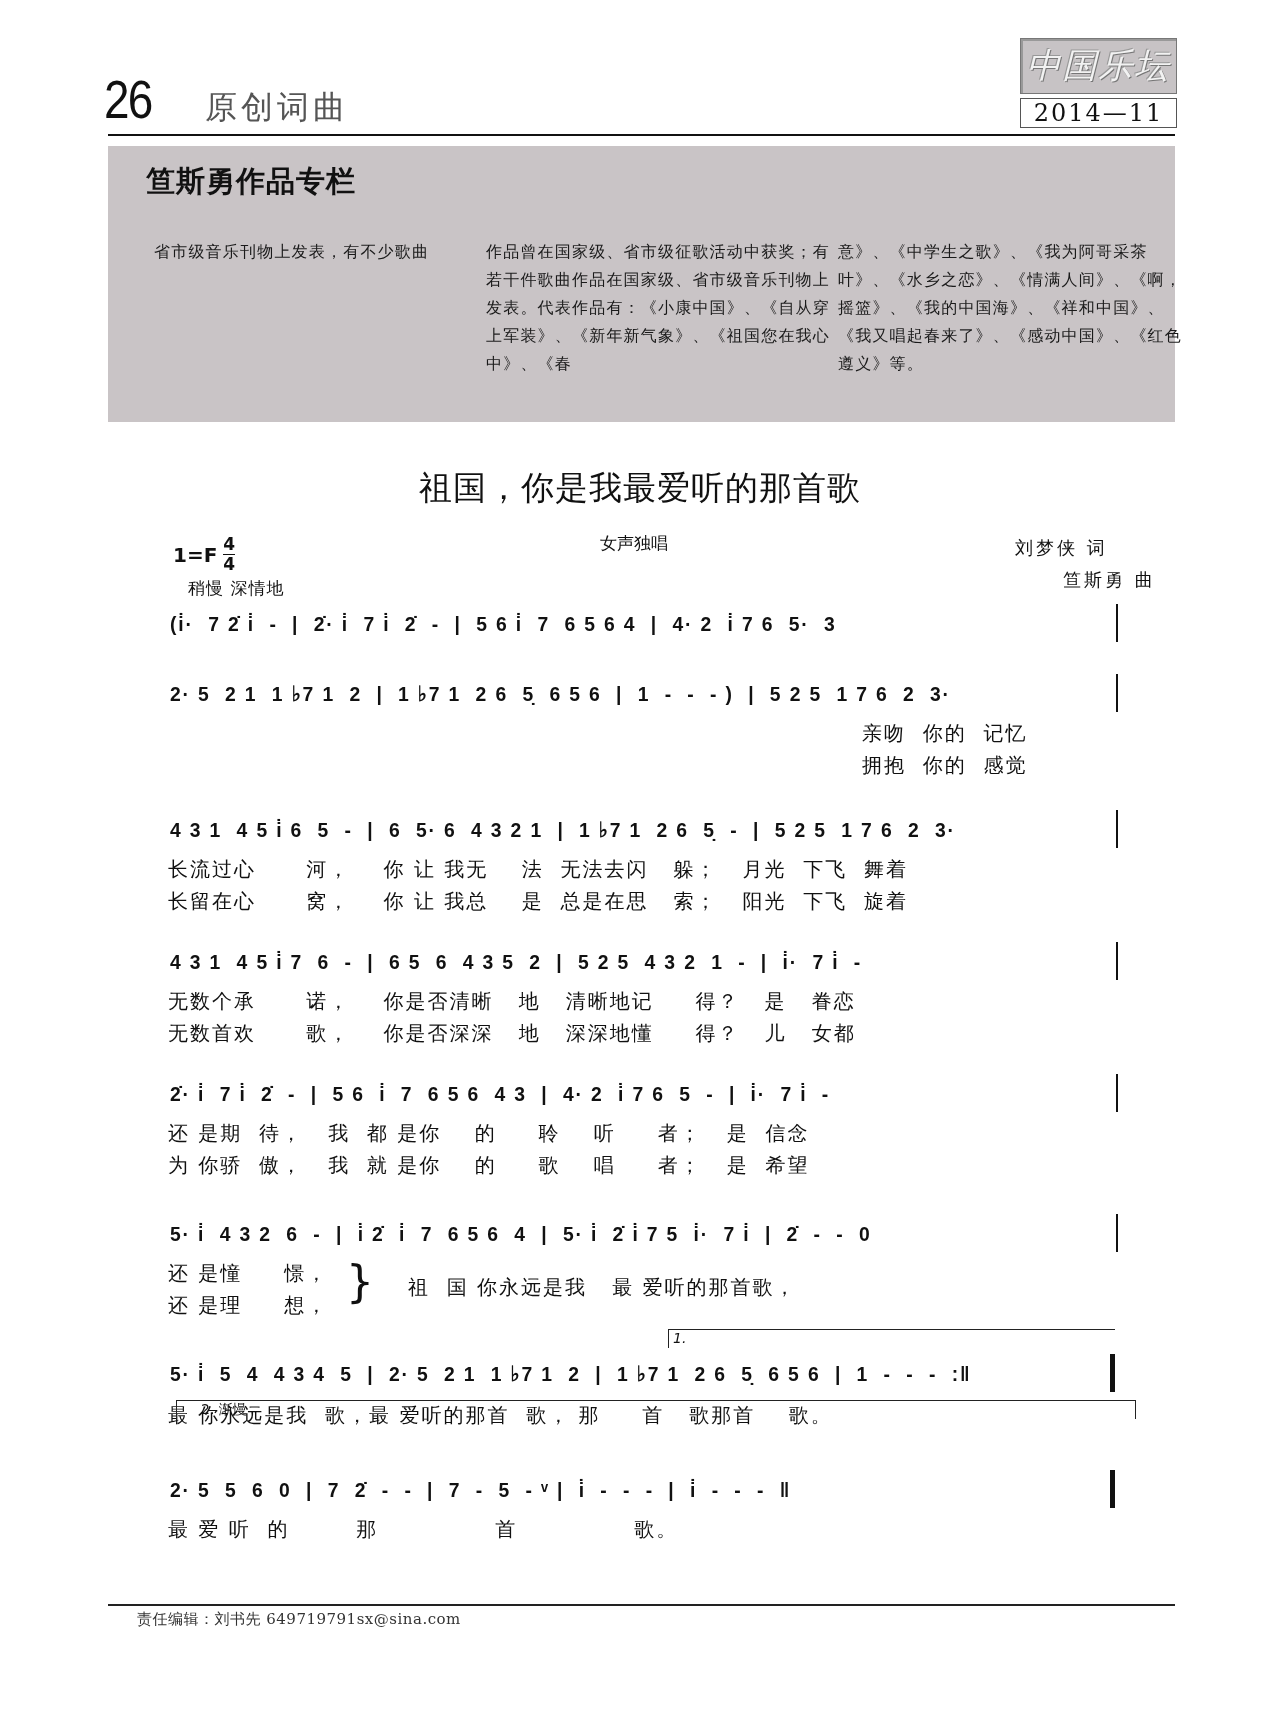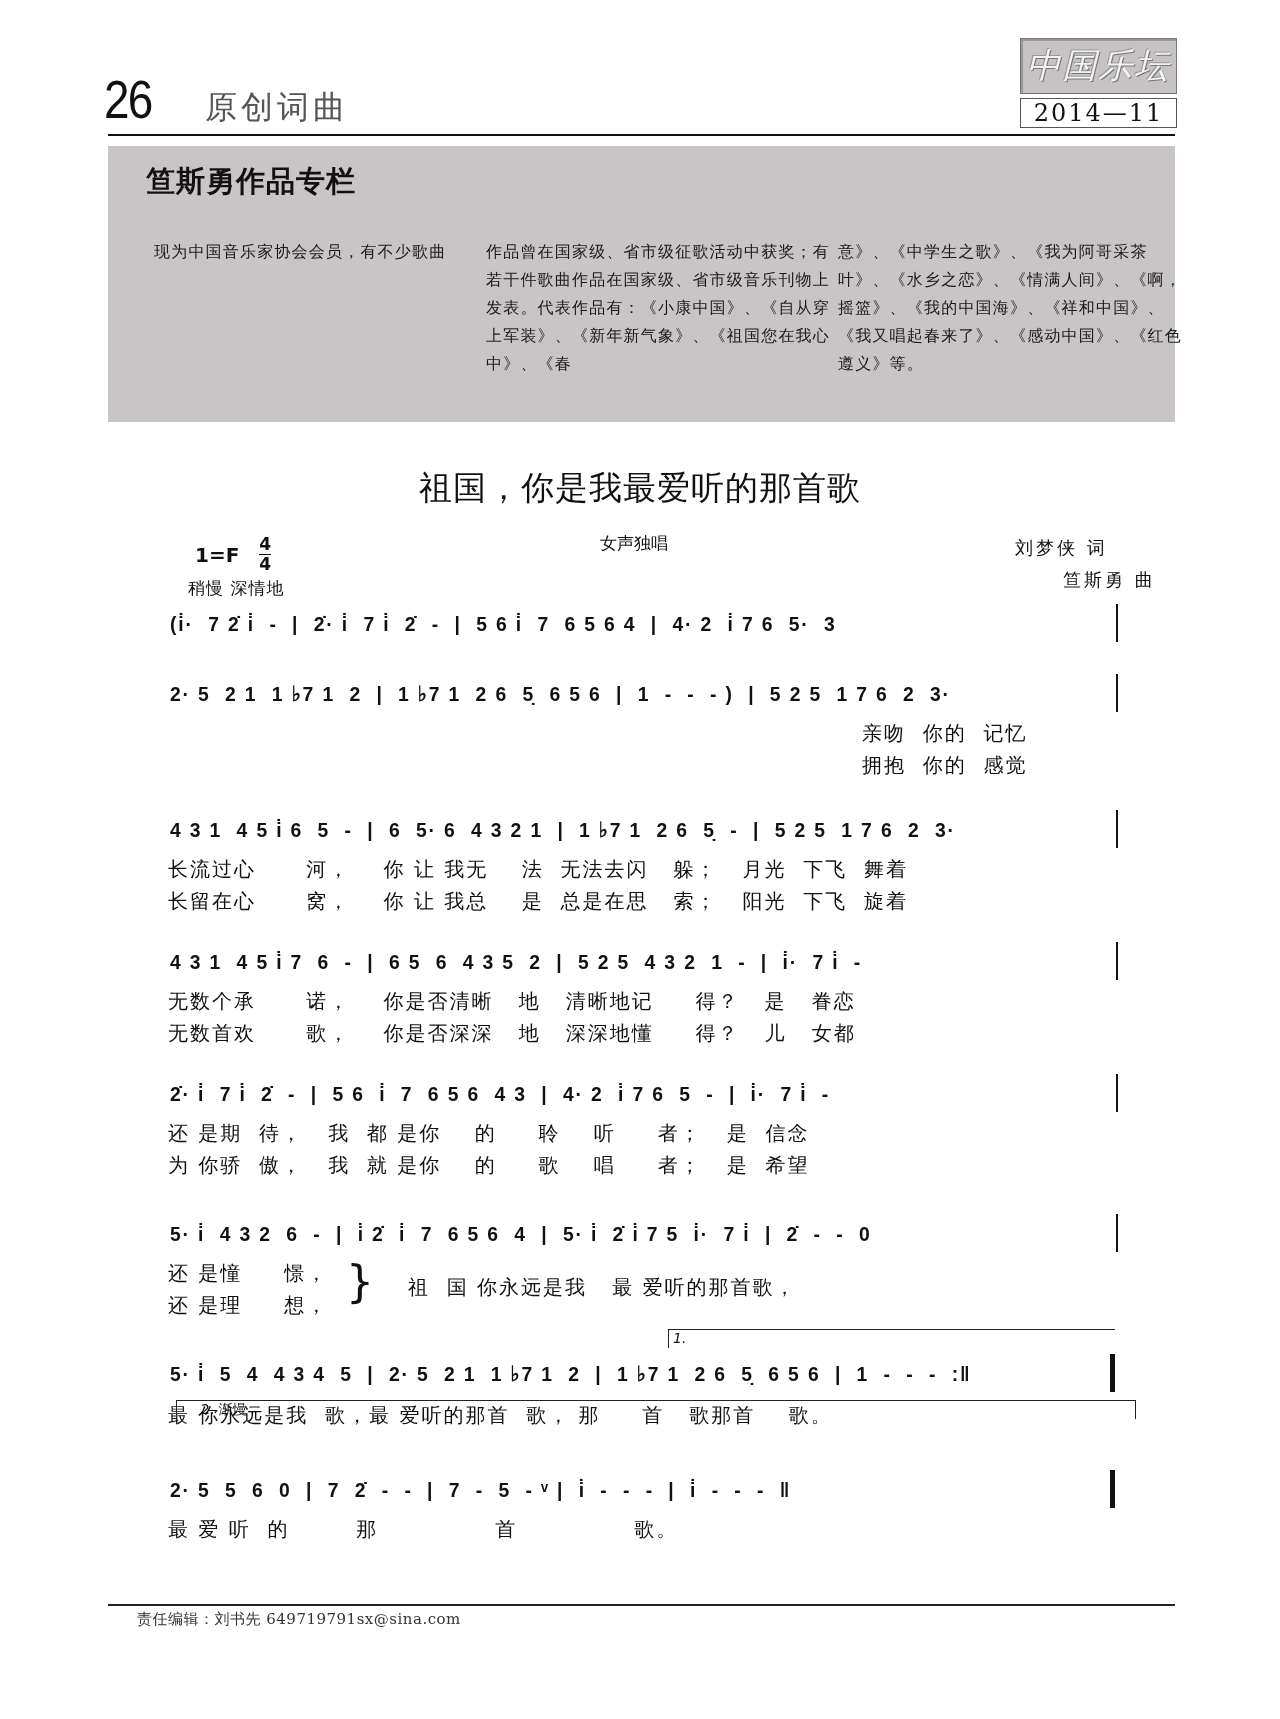--- a/index.html
+++ b/index.html
@@ -12,21 +12,21 @@
   .issue-box{left:1020px;top:98px;width:155px;height:28px;border:1px solid #555;font-family:"DejaVu Serif",serif;font-size:24px;display:flex;align-items:center;justify-content:center;letter-spacing:2px;}
   .rule{left:108px;top:134px;width:1067px;height:2px;background:#111;}
   
   .bio{left:108px;top:146px;width:1067px;height:276px;background:#c9c4c6;}
   .bio-title{left:146px;top:162px;font-size:29px;font-weight:bold;letter-spacing:1px;}
   .bio-col{top:238px;width:345px;font-size:16px;line-height:28px;letter-spacing:1.2px;color:#1a1a1a;}
   .bio-col p{margin:0;}
   .indent{text-indent:2em;}
   
   .song-title{left:0;width:1280px;top:466px;text-align:center;font-family:"DejaVu Serif",serif;font-size:33px;letter-spacing:1px;}
-  .key{left:195px;top:535px;font-size:20px;font-weight:bold;display:flex;align-items:center;gap:18px;text-align:right;}
+  .key{left:173px;top:535px;font-size:20px;font-weight:bold;display:flex;align-items:center;gap:4px;text-align:right;}
   .frac{display:inline-flex;flex-direction:column;align-items:center;font-size:17px;line-height:19px;font-weight:bold;margin-left:2px;}
   .frac span:first-child{border-bottom:1px solid #111;}
   .voice{left:600px;top:532px;font-family:"DejaVu Serif",serif;font-size:17px;}
   .tempo{left:188px;top:577px;font-size:17px;letter-spacing:1px;}
   .credit{font-family:"DejaVu Serif",serif;font-size:18px;letter-spacing:3px;}
   
   .row{left:170px;width:950px;height:40px;}
   .notes{position:absolute;left:0;top:0;font-family:"Liberation Sans",sans-serif;font-weight:bold;font-size:21px;white-space:pre;letter-spacing:2px;transform:scaleX(0.92);transform-origin:left;}
   .lyric{left:168px;font-family:"DejaVu Serif",serif;font-size:20px;white-space:pre;letter-spacing:2px;}
   .volta{height:18px;border-top:1.5px solid #222;border-left:1.5px solid #222;border-right:1.5px solid #222;font-size:14px;padding-left:4px;}
@@ -40,21 +40,21 @@
 
 <div class="abs page-num">26</div>
 <div class="abs section">原创词曲</div>
 <div class="abs logo-box">中国乐坛</div>
 <div class="abs issue-box">2014—11</div>
 <div class="abs rule"></div>
 
 <div class="abs bio"></div>
 <div class="abs bio-title">笪斯勇作品专栏</div>
 <div class="abs bio-col" style="left:122px;">
-  <p class="indent">现为中国音乐家协会会员，有不少歌曲</p>
+  <p class="indent">省市级音乐刊物上发表，有不少歌曲</p>
 </div>
 <div class="abs bio-col" style="left:486px;">
   <p>作品曾在国家级、省市级征歌活动中获奖；有若干件歌曲作品在国家级、省市级音乐刊物上发表。代表作品有：《小康中国》、《自从穿上军装》、《新年新气象》、《祖国您在我心中》、《春</p>
 </div>
 <div class="abs bio-col" style="left:838px;">
   <p>意》、《中学生之歌》、《我为阿哥采茶叶》、《水乡之恋》、《情满人间》、《啊，摇篮》、《我的中国海》、《祥和中国》、《我又唱起春来了》、《感动中国》、《红色遵义》等。</p>
 </div>
 
 <div class="abs song-title">祖国，你是我最爱听的那首歌</div>
 <div class="abs key">

